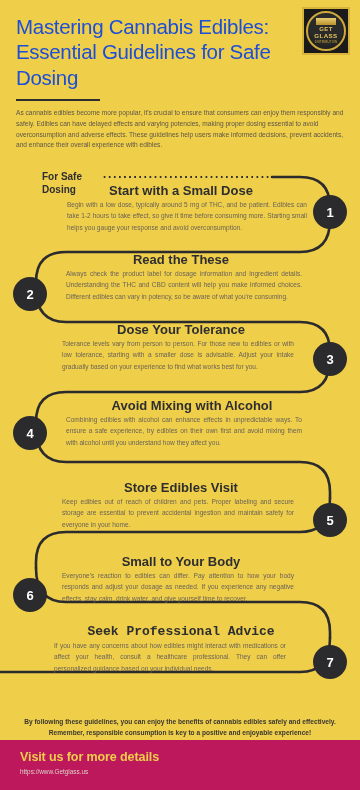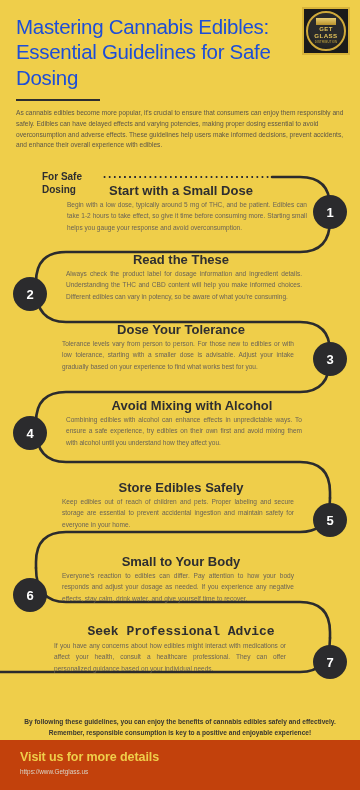--- a/index.html
+++ b/index.html
@@ -103,21 +103,21 @@
     line-height:1.7;
     color:#3a3730;
     text-align:center;
     font-weight:bold;
   }
 
   
   .footer {
     position:absolute; left:0; bottom:0;
     width:360px; height:50px;
-    background:#c2410c;
+    background:#be185d;
     padding:10px 20px 0 20px;
   }
   .footer-head {
     font-size:12.5px; font-weight:bold;
     color:#EFCE4A;
     letter-spacing:-0.1px;
   }
   .footer-url {
     margin-top:4px;
     font-size:6.4px;
@@ -185,21 +185,21 @@
     <div class="num" style="top:182px;left:313px;">3</div>
   </div>
 
   <div class="step">
     <div class="step-title" style="position:absolute;top:238px;left:67px;width:250px;">Avoid Mixing with Alcohol</div>
     <div class="step-body" style="position:absolute;top:254px;left:66px;width:236px;">Combining edibles with alcohol can enhance effects in unpredictable ways. To ensure a safe experience, try edibles on their own first and avoid mixing them with alcohol until you understand how they affect you.</div>
     <div class="num" style="top:256px;left:13px;">4</div>
   </div>
 
   <div class="step">
-    <div class="step-title" style="position:absolute;top:320px;left:56px;width:250px;">Store Edibles Safely</div>
+    <div class="step-title" style="position:absolute;top:320px;left:56px;width:250px;">Store Edibles Visit</div>
     <div class="step-body" style="position:absolute;top:336px;left:62px;width:232px;">Keep edibles out of reach of children and pets. Proper labeling and secure storage are essential to prevent accidental ingestion and maintain safety for everyone in your home.</div>
     <div class="num" style="top:343px;left:313px;">5</div>
   </div>
 
   <div class="step">
     <div class="step-title" style="position:absolute;top:394px;left:56px;width:250px;">Small to Your Body</div>
     <div class="step-body" style="position:absolute;top:410px;left:62px;width:232px;">Everyone's reaction to edibles can differ. Pay attention to how your body responds and adjust your dosage as needed. If you experience any negative effects, stay calm, drink water, and give yourself time to recover.</div>
     <div class="num" style="top:418px;left:13px;">6</div>
   </div>
 

